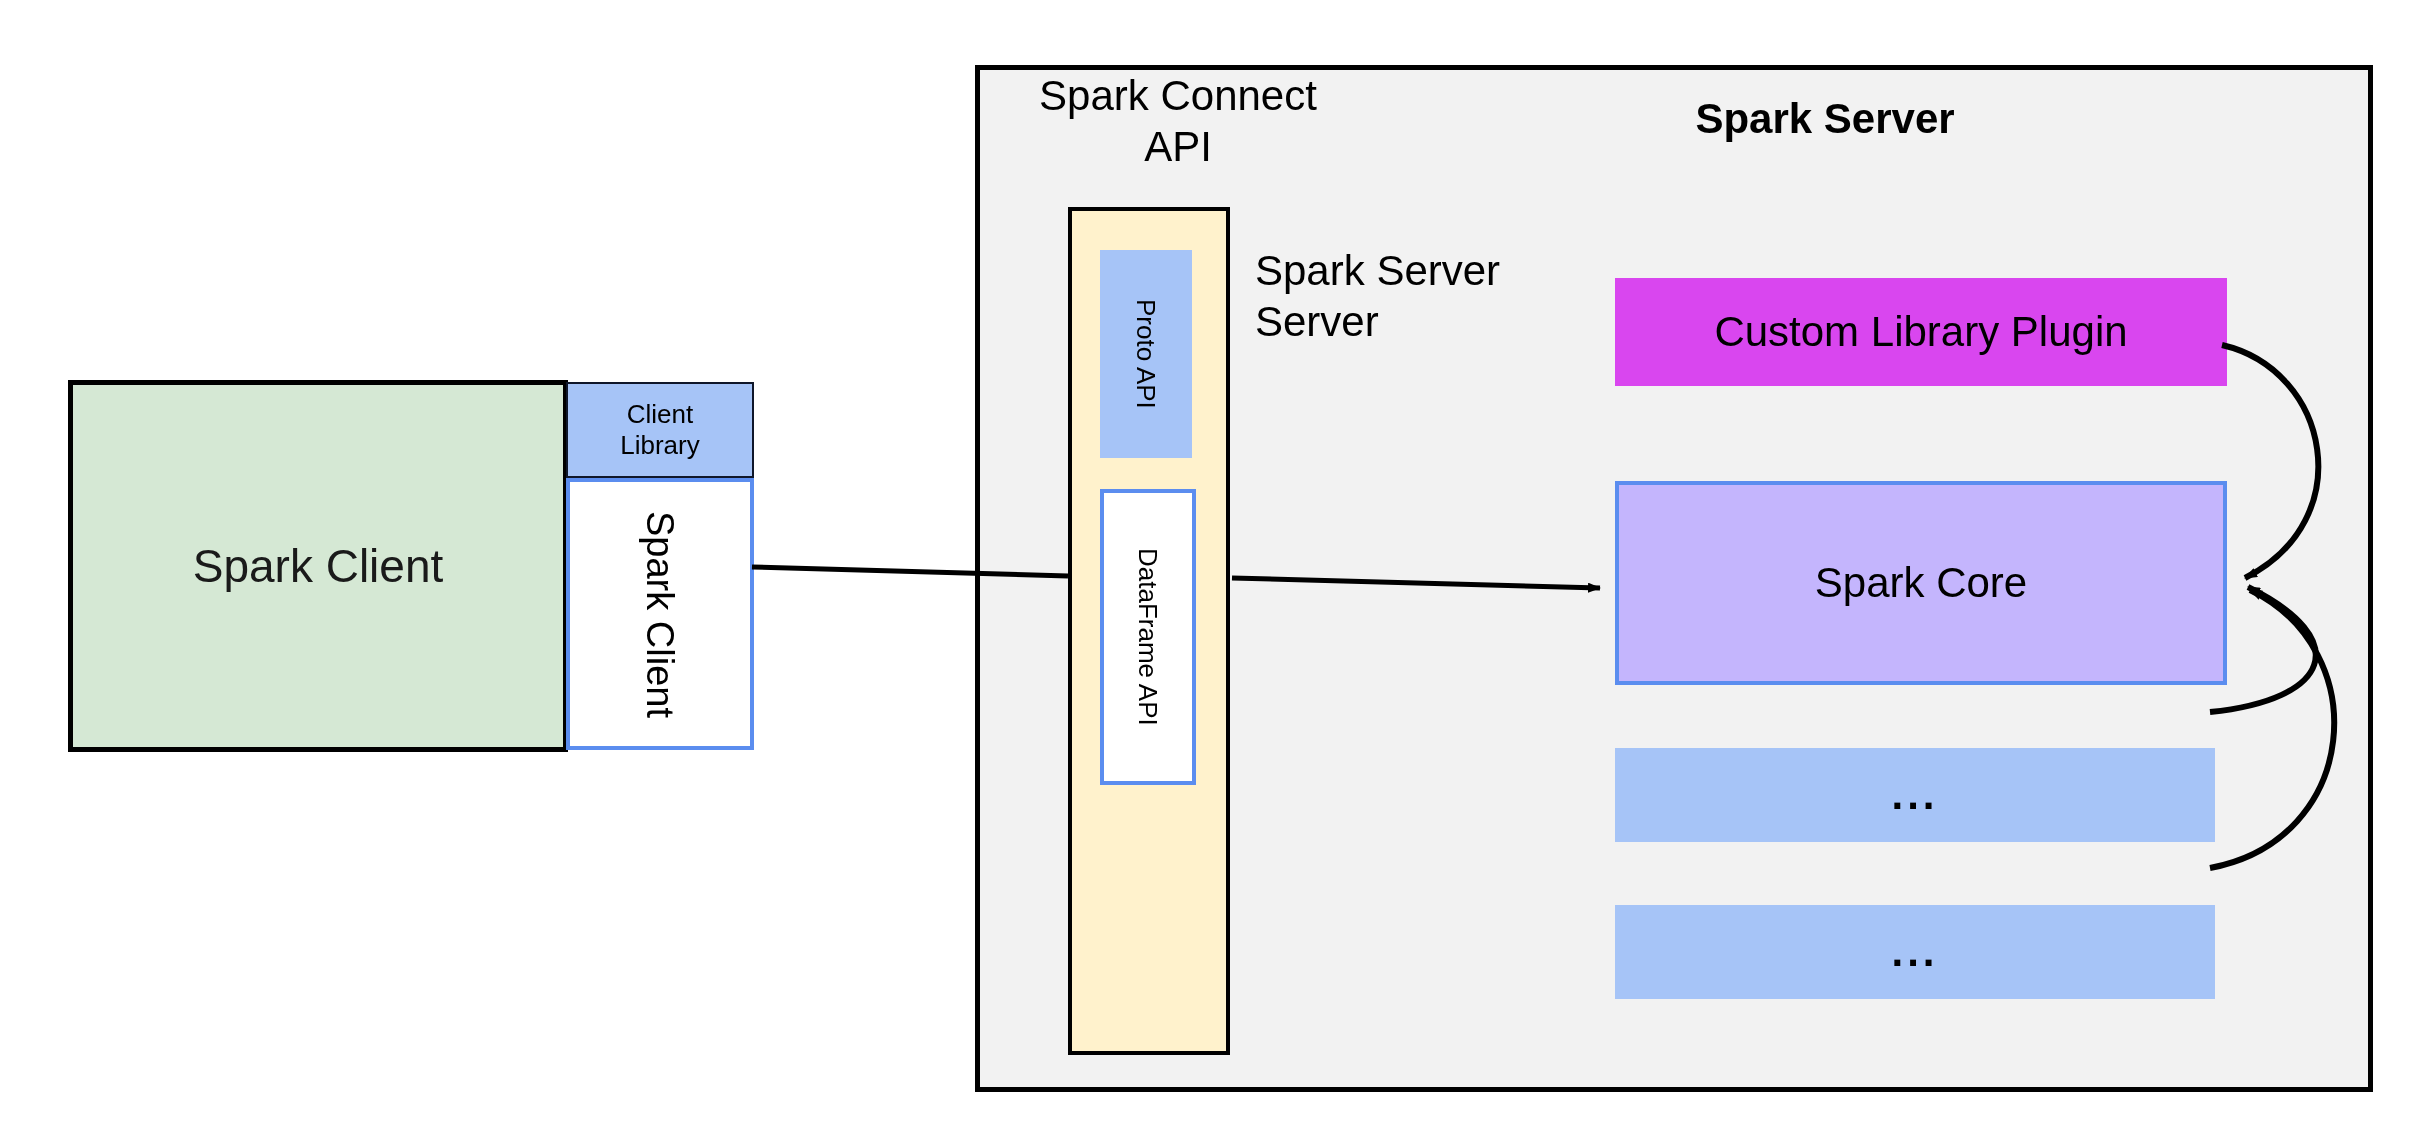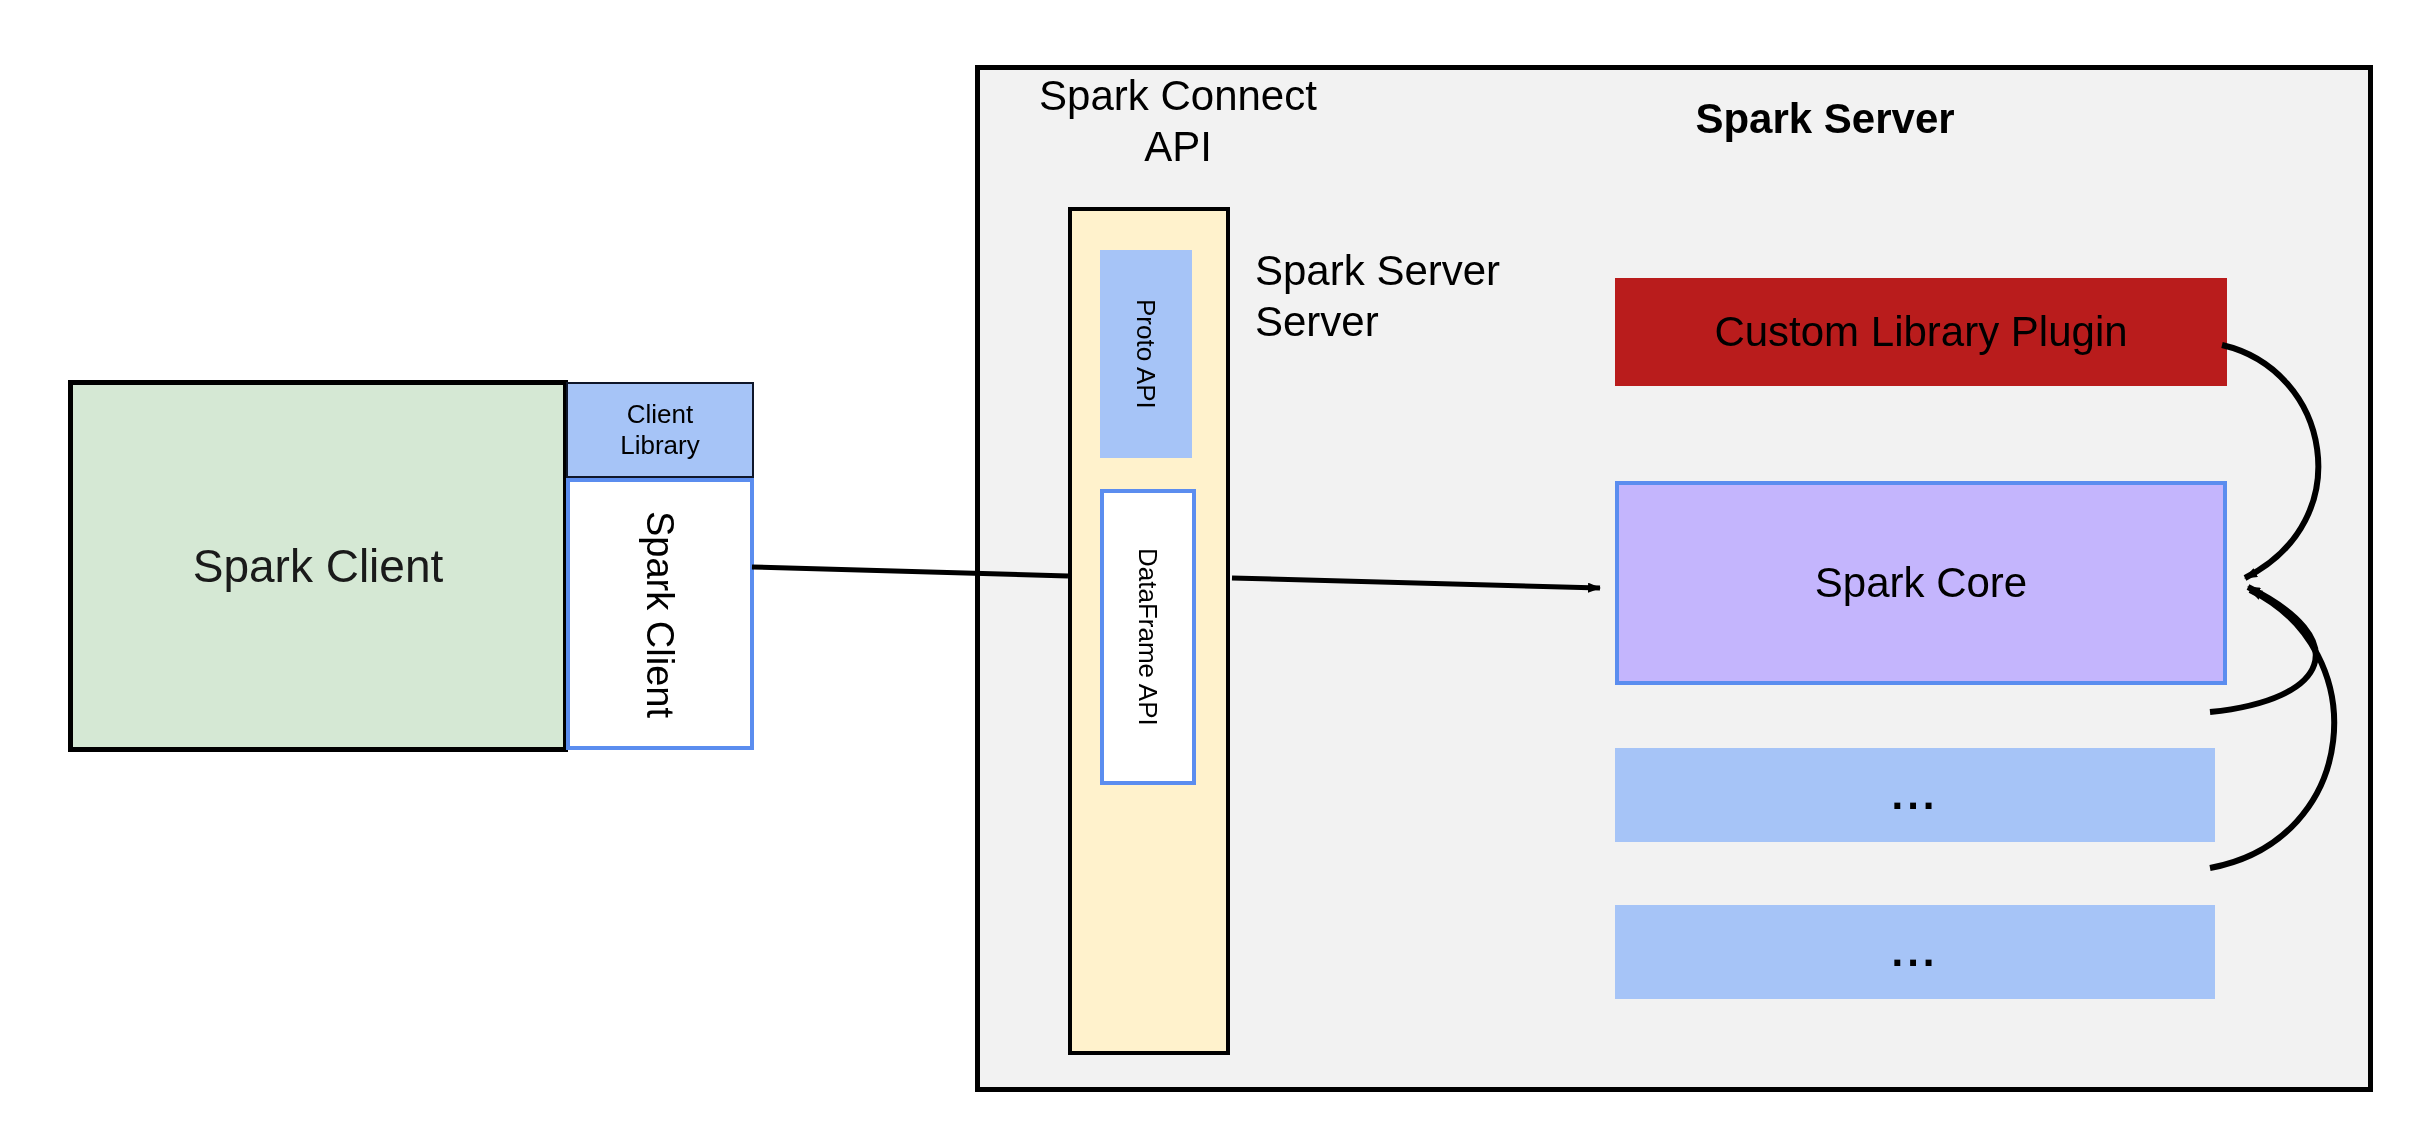--- a/index.html
+++ b/index.html
@@ -145,21 +145,21 @@
     z-index: 4;
   }
   #dataframe-api .vtext { font-size: 26px; }
 
   
   #custom-plugin {
     left: 1615px;
     top: 278px;
     width: 612px;
     height: 108px;
-    background: #b91c1c;
+    background: #d946ef;
     border: none;
     font-size: 42px;
     z-index: 3;
   }
   #spark-core {
     left: 1615px;
     top: 481px;
     width: 612px;
     height: 204px;
     background: #c4b5fd;

